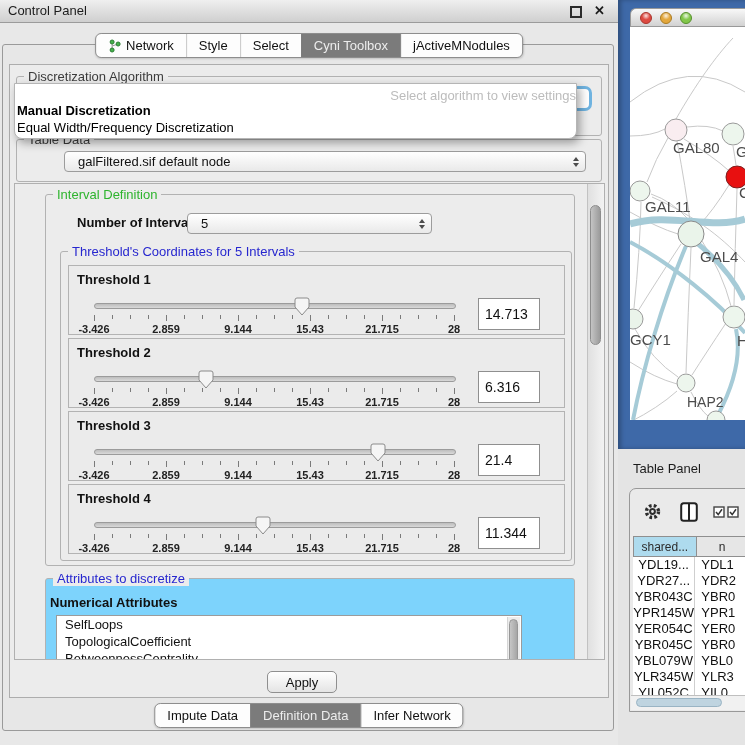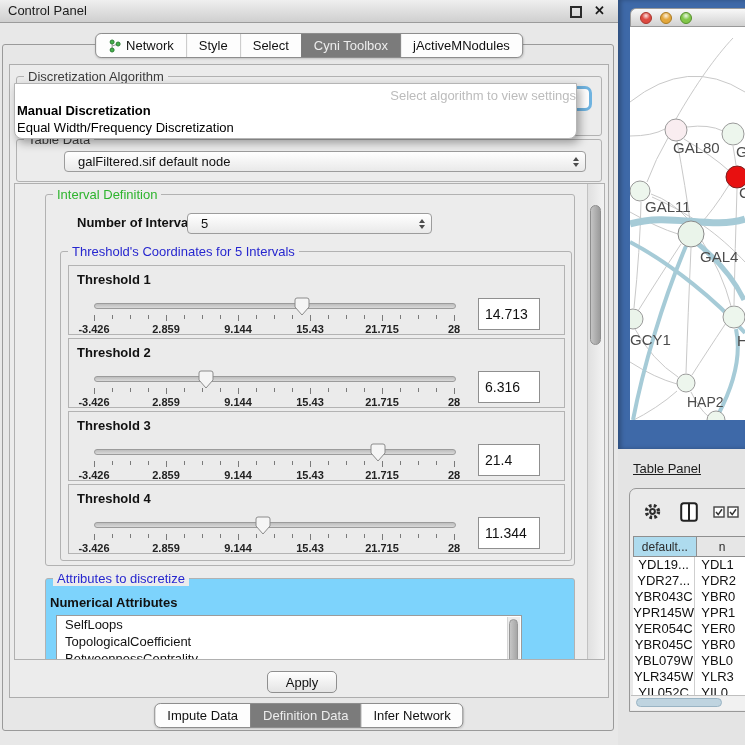--- a/index.html
+++ b/index.html
@@ -104,21 +104,21 @@
                 border-right:none;border-radius:6px 0 0 0;box-sizing:border-box;}
   .tl{position:absolute;top:3px;width:12px;height:12px;border-radius:50%;box-sizing:border-box;}
   .tl.red{left:9px;background:radial-gradient(circle at 50% 28%,rgba(255,255,255,.85),rgba(255,255,255,0) 45%),#dd4a41;border:1px solid #a8362e;}
   .tl.yel{left:29px;background:radial-gradient(circle at 50% 28%,rgba(255,255,255,.85),rgba(255,255,255,0) 45%),#e3a73c;border:1px solid #aa7c23;}
   .tl.grn{left:49px;background:radial-gradient(circle at 50% 28%,rgba(255,255,255,.85),rgba(255,255,255,0) 45%),#82c74a;border:1px solid #568f2d;}
   .net-canvas{position:absolute;left:12px;top:27px;right:0;height:393px;background:#fff;overflow:hidden;}
 
   
   .right-col{position:absolute;left:618px;top:449px;width:127px;height:296px;background:#e4e4e4;}
   .tp-bar{position:absolute;left:618px;top:452px;width:127px;height:33px;}
-  .tp-bar .t{position:absolute;left:15px;top:0;line-height:33px;font-size:13px;color:#1c1c1c;text-decoration:underline;}
+  .tp-bar .t{position:absolute;left:15px;top:0;line-height:33px;font-size:13px;color:#1c1c1c;}
   .tp-box{position:absolute;left:629px;top:488px;width:122px;height:224px;background:#eaeaea;
           border:1px solid #989898;border-radius:7px 0 0 0;box-sizing:border-box;}
   .tp-toolbar .icon{position:absolute;}
   .tbl{position:absolute;left:3px;top:47px;width:118px;}
   .trow{display:flex;height:16px;line-height:16px;font-size:13px;color:#111;background:#fff;}
   .tc1{width:74px;text-align:center;border-right:1px solid #cfcfcf;overflow:hidden;white-space:nowrap;}
   .tc2{width:60px;padding-left:6px;overflow:hidden;white-space:nowrap;}
   .thead{display:flex;height:21px;line-height:21px;font-size:12px;color:#2c2c2c;}
   .hc{box-sizing:border-box;border:1px solid #8f8f8f;border-left:none;overflow:hidden;white-space:nowrap;}
   .hc1{width:75px;background:#aedbee;text-align:center;border-left:1px solid #8f8f8f;}
@@ -467,21 +467,21 @@
         <rect x="1" y="1" width="10" height="10" fill="#fff" stroke="#444" stroke-width="1.4"></rect>
         <path d="M3 6 l2.2 2.6 L9 3.2" fill="none" stroke="#333" stroke-width="1.5"></path>
       </svg>
       <svg class="icon" style="left:97px;top:17px;" width="12" height="12" viewBox="0 0 12 12">
         <rect x="1" y="1" width="10" height="10" fill="#fff" stroke="#444" stroke-width="1.4"></rect>
         <path d="M3 6 l2.2 2.6 L9 3.2" fill="none" stroke="#333" stroke-width="1.5"></path>
       </svg>
     </div>
     <div class="tbl">
       <div class="thead" id="tbl-head">
-          <div class="hc hc1">default...</div>
+          <div class="hc hc1">shared...</div>
           <div class="hc hc2">n</div>
         </div>
       <div id="tbl-body">
           <div class="trow">
             <div class="tc1">YDL19...</div>
             <div class="tc2">YDL1</div>
           </div>
           <div class="trow">
             <div class="tc1">YDR27...</div>
             <div class="tc2">YDR2</div>

